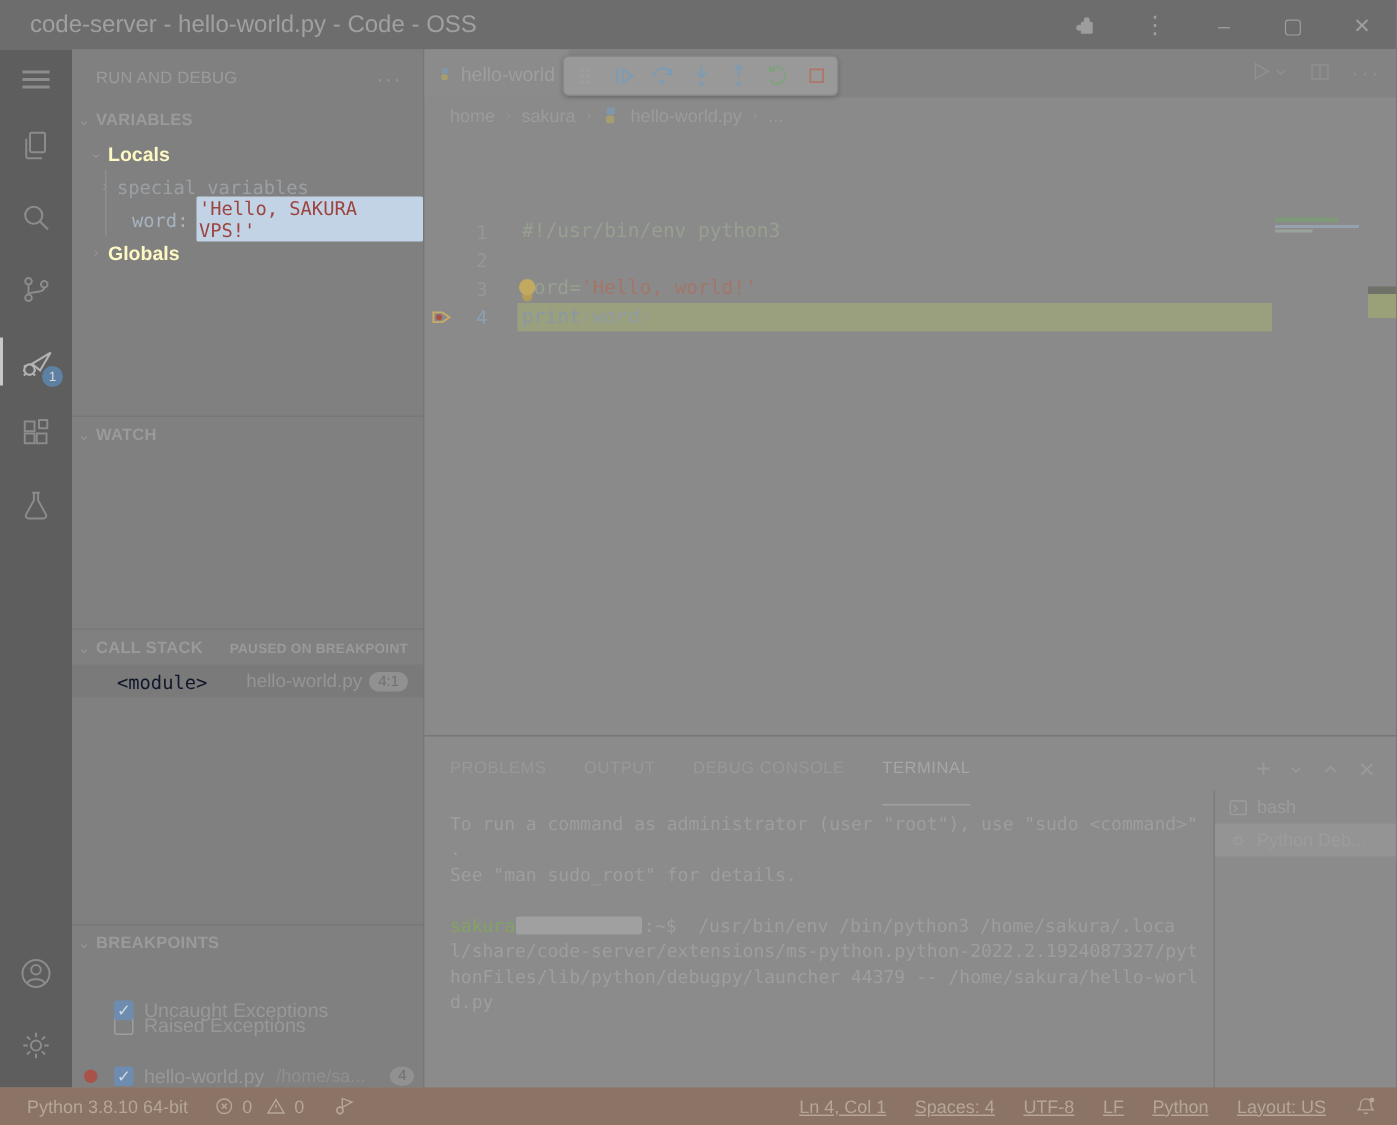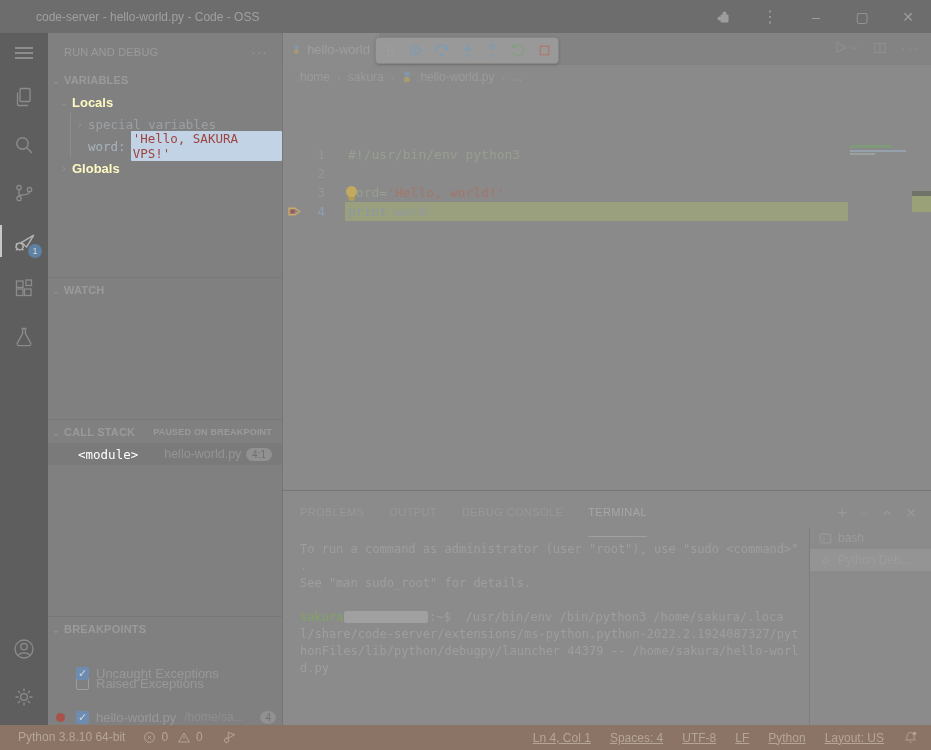--- a/index.html
+++ b/index.html
@@ -6,21 +6,21 @@
   html,body { background:#6d6d6d; }
   #app{
     position:relative; width:931px; height:750px; overflow:hidden;
     font-family:"Liberation Sans",sans-serif; background:#8a8a8a;
     -webkit-font-smoothing:antialiased;
   }
   svg{display:block}
   
   .titlebar{position:absolute;top:0;left:0;right:0;height:33px;background:#6d6d6d;
     display:flex;align-items:center;}
-  .titlebar .title{margin-left:36px;color:#a0a0a0;font-size:12px;}
+  .titlebar .title{margin-left:20px;color:#a0a0a0;font-size:16px;}
   .title-right{margin-left:auto;display:flex;align-items:center;color:#9d9d9d;}
   .tctl{width:46px;height:33px;display:flex;align-items:center;justify-content:center;font-size:14px;color:#9d9d9d;}
   .tctl.kebab{font-size:16px;}
   
   .activitybar{position:absolute;top:33px;left:0;width:48px;bottom:25px;background:#5e5e5e;}
   .ab-item{position:relative;height:48px;display:flex;align-items:center;justify-content:center;color:#8c8c8c;}
   .ab-item.menu{height:40px;}
   .ab-item.active{color:#b3b3b3;}
   .ab-item.active::before{content:"";position:absolute;left:0;top:8px;bottom:8px;width:2px;background:#c8c8c8;}
   .ab-badge{position:absolute;right:6px;bottom:7px;min-width:14px;height:14px;border-radius:50%;
@@ -38,21 +38,21 @@
   .chev{display:inline-block;width:16px;text-align:center;color:#949494;font-size:10px;flex:none;}
   .sep{position:absolute;left:0;right:0;height:0;border-top:1px solid #787878;}
   .tree-bold{font-weight:bold;color:#fef9c3;}
   .mono,.code-font{font-family:"DejaVu Sans Mono","Liberation Mono",monospace;}
   .var-name{color:#a6b3bf;font-family:"DejaVu Sans Mono",monospace;font-size:12.5px;}
   .var-value{margin-left:5px;background:#c2d3e6;color:#9c4540;font-family:"DejaVu Sans Mono",monospace;
     font-size:12.5px;padding:0 2px;border-radius:1px;}
   .indent-guide{position:absolute;left:22px;top:80px;height:44px;width:0;border-left:1px solid #8d8d8d;}
   .cs-status{margin-left:auto;margin-right:10px;font-size:9px;font-weight:bold;color:#9a9a9a;letter-spacing:.2px;}
   .cs-row{background:#7a7a7a;}
-  .cs-frame{font-family:"DejaVu Sans Mono",monospace;font-size:12.5px;color:#ffffff;margin-left:30px;}
+  .cs-frame{font-family:"DejaVu Sans Mono",monospace;font-size:12.5px;color:#0f172a;margin-left:30px;}
   .cs-file{margin-left:26px;color:#959595;font-size:12.5px;}
   .pill{margin-left:auto;margin-right:10px;background:#919191;color:#707070;font-size:10px;
     border-radius:8px;padding:1px 6px;}
   .cb{width:13px;height:13px;border:1px solid #9e9e9e;border-radius:2px;margin-left:28px;flex:none;
     position:relative;background:transparent;}
   .cb.checked{background:#6e8cb0;border-color:#6e8cb0;}
   .cb.checked::after{content:"✓";position:absolute;left:1px;top:-1px;color:#cfd8e2;font-size:11px;}
   .bp-label{margin-left:7px;color:#989898;}
   .bp-dot{position:absolute;left:8px;width:9px;height:9px;border-radius:50%;background:#a8524a;}
   .bp-path{margin-left:8px;color:#8f8f8f;font-size:12px;white-space:nowrap;}
@@ -104,21 +104,21 @@
   .t-user{color:#83a365;}
   .redact{display:inline-block;width:84px;height:12px;background:#a0a0a0;border-radius:2px;
     vertical-align:middle;margin:0 1px 2px 1px;}
   .term-list{position:absolute;top:36px;right:0;width:122px;bottom:0;border-left:1px solid #7d7d7d;
     color:#9c9c9c;font-size:12px;}
   .tl-row{height:22px;display:flex;align-items:center;gap:6px;padding-left:9px;white-space:nowrap;overflow:hidden;}
   .tl-row.selected{background:#949494;}
   
   .statusbar{position:absolute;left:0;right:0;bottom:0;height:25px;background:#8b7365;color:#b6a697;
     font-size:12px;display:flex;align-items:center;}
-  .st-left{display:flex;align-items:flex-start;gap:18px;margin-left:18px;}
+  .st-left{display:flex;align-items:center;gap:18px;margin-left:18px;}
   .st-right{display:flex;align-items:center;gap:19px;margin-left:auto;margin-right:13px;text-decoration:underline;}
   .st-item{display:flex;align-items:center;gap:5px;}
 </style>
 </head>
 <body>
 
 <div id="app">
 
   <div class="titlebar">
     <span class="title">code-server - hello-world.py - Code - OSS</span>
@@ -211,21 +211,21 @@
 
     <div class="sb-row" style="top:36px">
       <span class="chev">⌄</span>
       <span class="sec-head">VARIABLES</span>
     </div>
     <div class="sb-row" style="top:58px;padding-left:8px">
       <span class="chev">⌄</span>
       <span class="tree-bold">Locals</span>
     </div>
     <div class="indent-guide"></div>
-    <div class="sb-row" style="top:80px;padding-left:24px">
+    <div class="sb-row" style="top:80px;padding-left:14px">
       <span class="chev">›</span>
       <span class="mono" style="font-size:12.5px;color:#9aa0a4">special variables</span>
     </div>
     <div class="sb-row" style="top:102px;padding-left:40px">
       <span class="var-name">word:</span>
       <span class="var-value">'Hello, SAKURA VPS!'</span>
     </div>
     <div class="sb-row" style="top:124px;padding-left:8px">
       <span class="chev">›</span>
       <span class="tree-bold">Globals</span>

